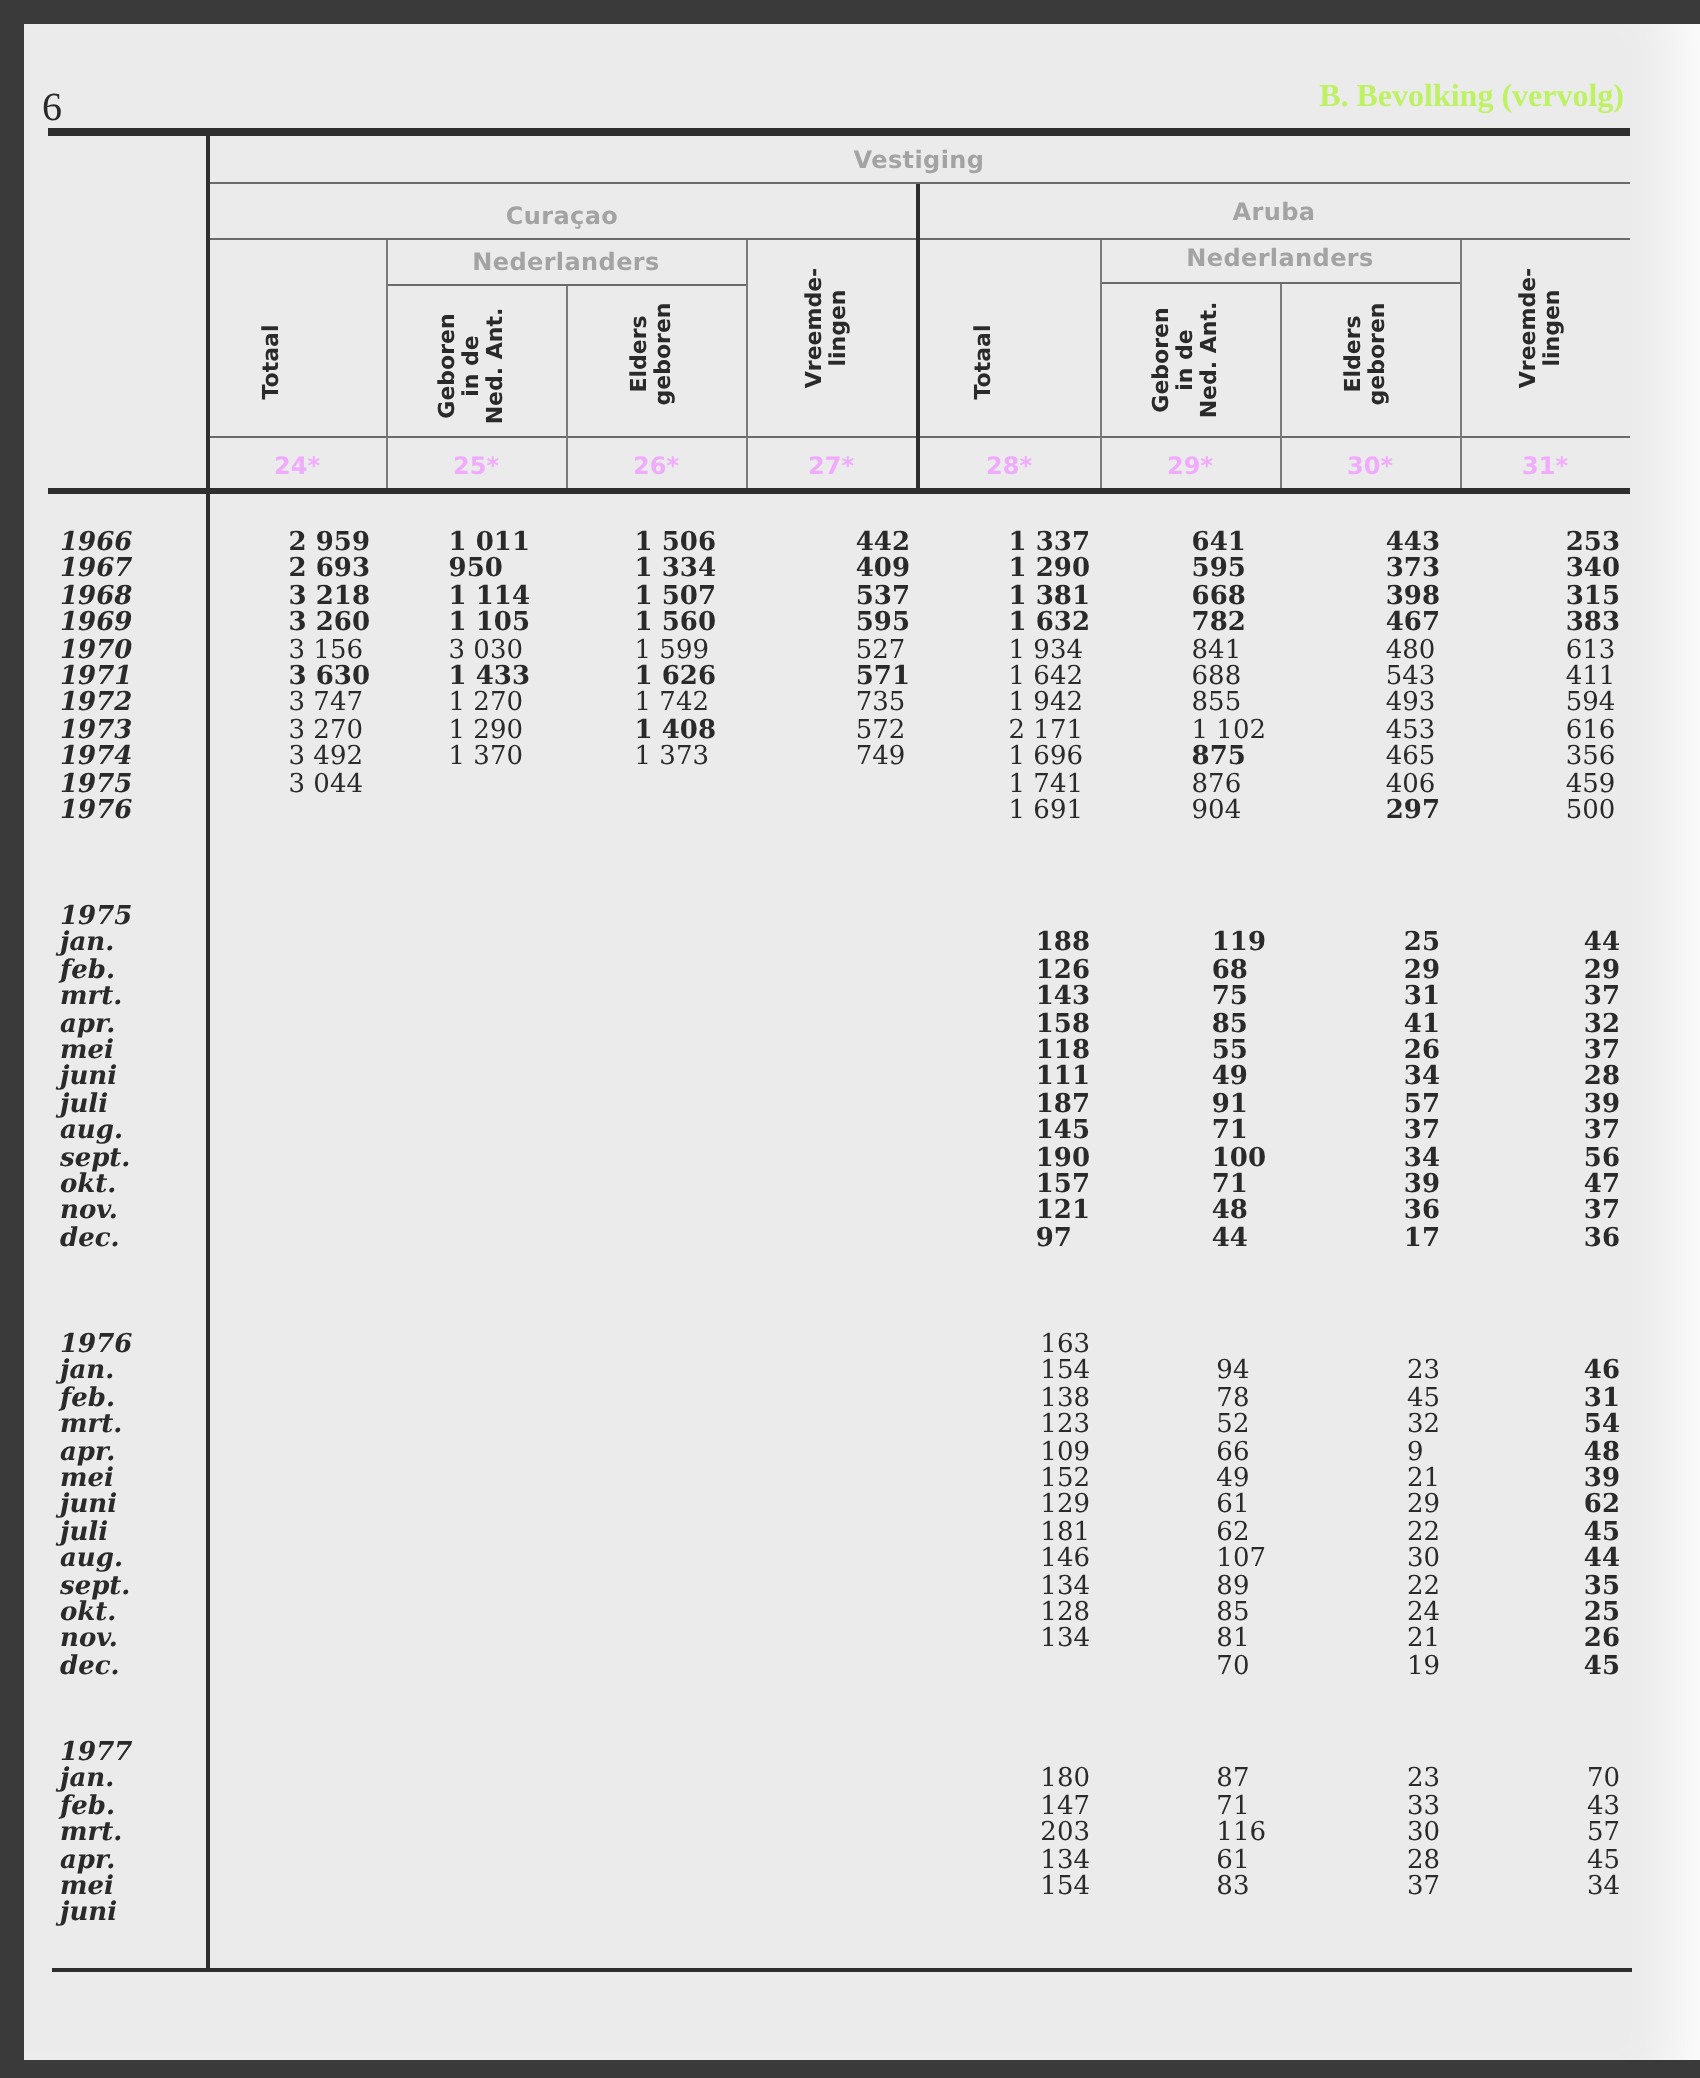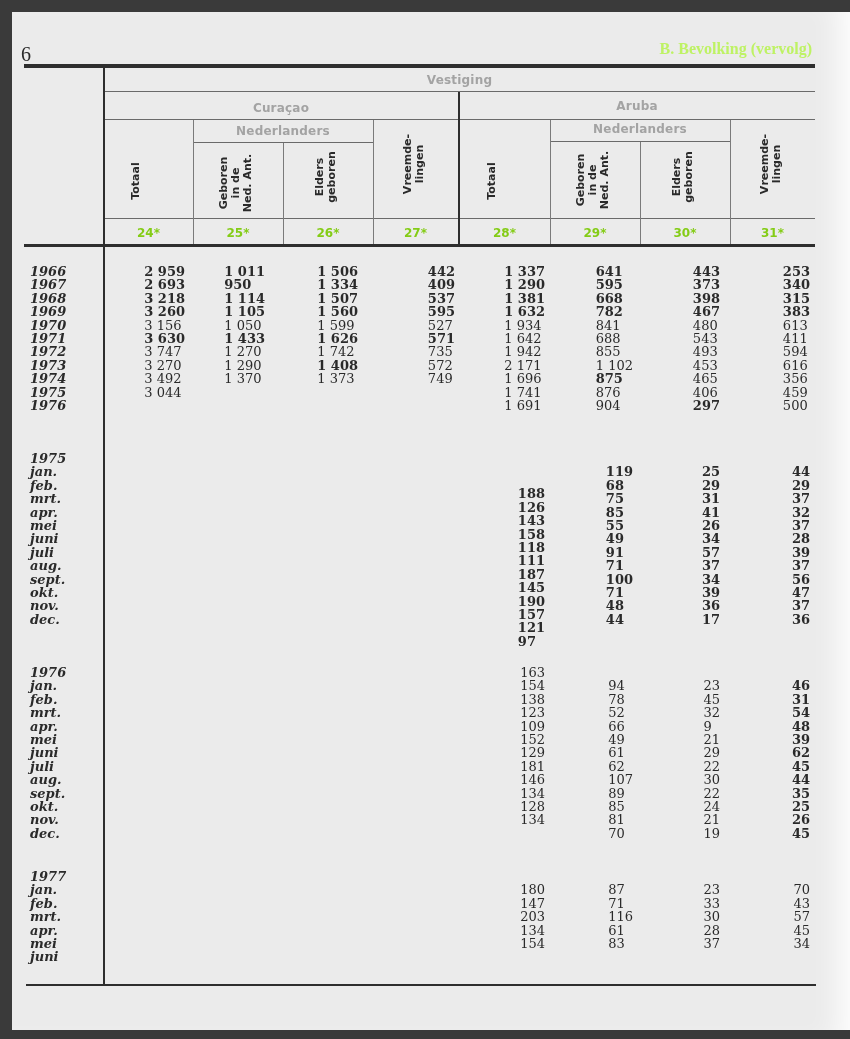--- a/index.html
+++ b/index.html
@@ -30,21 +30,21 @@
     position: absolute; font-family: "DejaVu Sans", sans-serif; font-size: 12px;
     color: #a3a3a3; text-align: center; font-weight: bold; letter-spacing: 0.2px;
   }
   .rot {
     position: absolute; font-family: "DejaVu Sans", sans-serif; font-size: 11px;
     font-weight: bold; color: #2a2a2a; line-height: 12px; text-align: center;
     transform: rotate(-90deg); transform-origin: center center; white-space: pre;
   }
   .colnum {
     position: absolute; top: 226px; font-family: "DejaVu Sans", sans-serif; font-size: 12px;
-    font-weight: bold; color: #84cc16; text-align: center;
+    font-weight: bold; color: #f0abfc; text-align: center;
   }
   .stub {
     position: absolute; left: 30px; width: 70px;
     font-family: "DejaVu Serif", serif; font-style: italic; font-weight: bold;
     font-size: 13px; line-height: 13.4px; color: #2a2a2a;
   }
   .stub div { height: 13.4px; }
   .col {
     position: absolute; 
     font-family: "DejaVu Serif", serif; font-size: 13px; line-height: 13.4px; color: #2a2a2a;
@@ -136,21 +136,21 @@
       <div>3 270</div>
       <div>3 492</div>
       <div>3 044</div>
       <div></div>
     </div>
     <div class="col" style="top: 265px; right: 585px;">
       <div class="b">1 011</div>
       <div class="b">950</div>
       <div class="b">1 114</div>
       <div class="b">1 105</div>
-      <div>1 050</div>
+      <div>3 030</div>
       <div class="b">1 433</div>
       <div>1 270</div>
       <div>1 290</div>
       <div>1 370</div>
       <div></div>
       <div></div>
     </div>
     <div class="col" style="top: 265px; right: 492px;">
       <div class="b">1 506</div>
       <div class="b">1 334</div>
@@ -237,21 +237,21 @@
       <div>apr.</div>
       <div>mei</div>
       <div>juni</div>
       <div>juli</div>
       <div>aug.</div>
       <div>sept.</div>
       <div>okt.</div>
       <div>nov.</div>
       <div>dec.</div>
     </div>
-    <div class="col" style="top: 465.4px; right: 305px; margin-top: 22px;">
+    <div class="col" style="top: 465.4px; right: 305px;">
       <div class="b">188</div>
       <div class="b">126</div>
       <div class="b">143</div>
       <div class="b">158</div>
       <div class="b">118</div>
       <div class="b">111</div>
       <div class="b">187</div>
       <div class="b">145</div>
       <div class="b">190</div>
       <div class="b">157</div>

